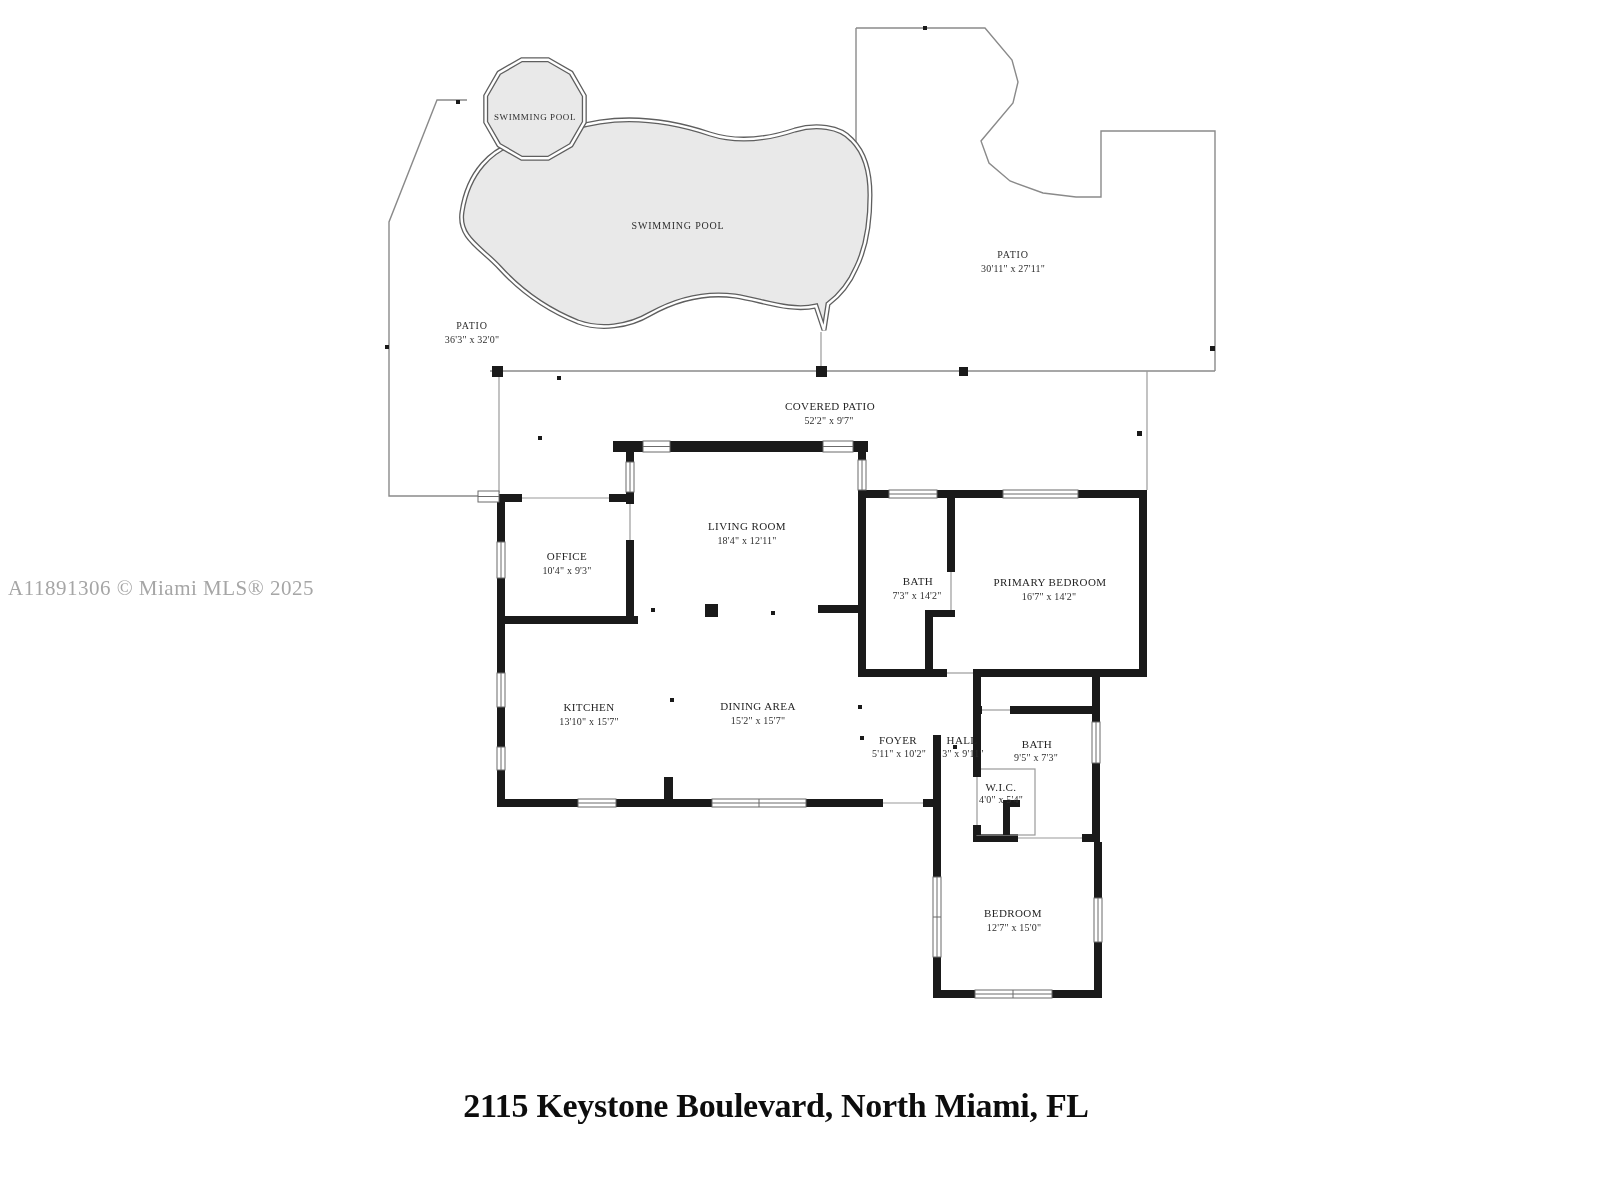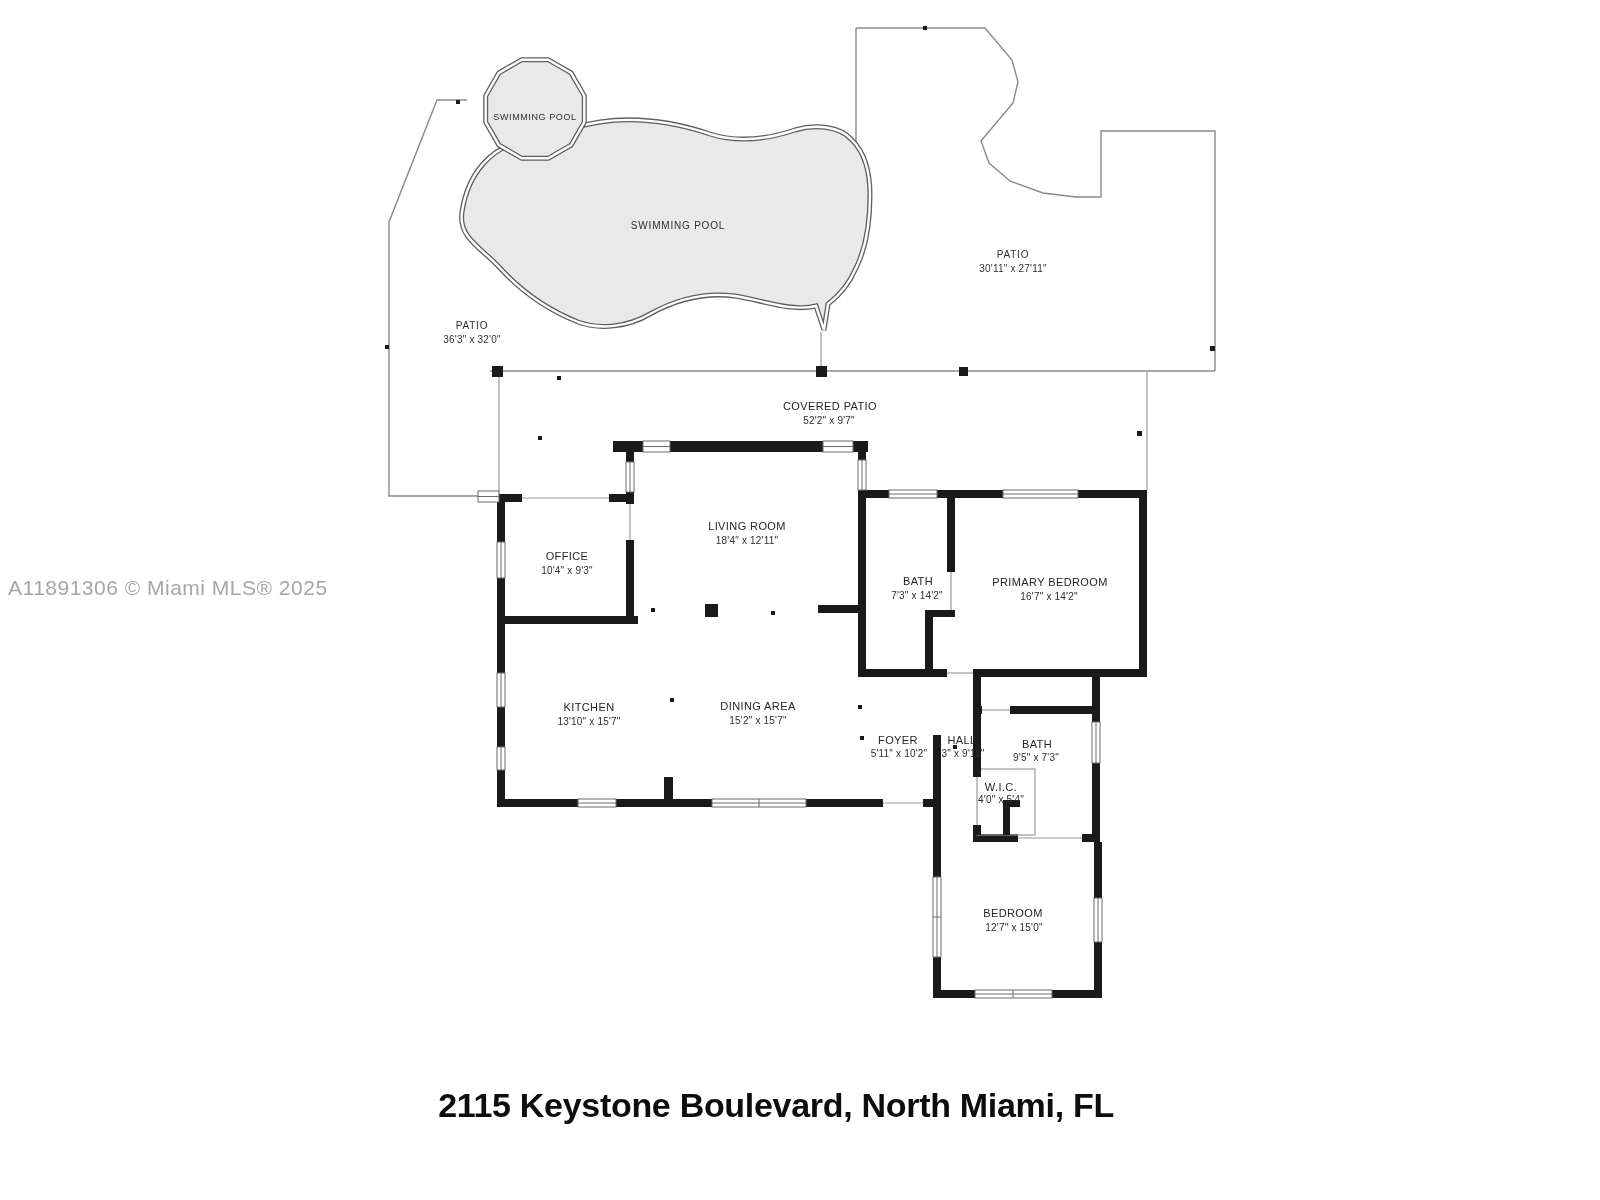--- a/index.html
+++ b/index.html
@@ -1,17 +1,17 @@
 <!DOCTYPE html>
 <html><head>
 <meta charset="utf-8">
 <style>
   html,body{margin:0;padding:0;background:#ffffff;}
   .page{position:relative;width:1600px;height:1200px;background:#fff;overflow:hidden;
-        font-family:Liberation Sans, sans-serif;}
+        font-family:Liberation Serif, serif;}
   svg{display:block}
   .w{fill:#1a1a1a;}
   .thin{stroke:#8a8a8a;stroke-width:1.4;fill:none;}
   .thin2{stroke:#9a9a9a;stroke-width:1.2;fill:none;}
   .win{fill:#ffffff;stroke:#6b6b6b;stroke-width:1;}
   .winline{stroke:#6b6b6b;stroke-width:1;}
   .dot{fill:#1a1a1a;}
   .pool{fill:#e9e9e9;stroke:#5f5f5f;stroke-width:5;}
   .poolgap{fill:none;stroke:#ffffff;stroke-width:2.4;}
   .rn{font-size:11px;fill:#252525;text-anchor:middle;letter-spacing:.4px;}

